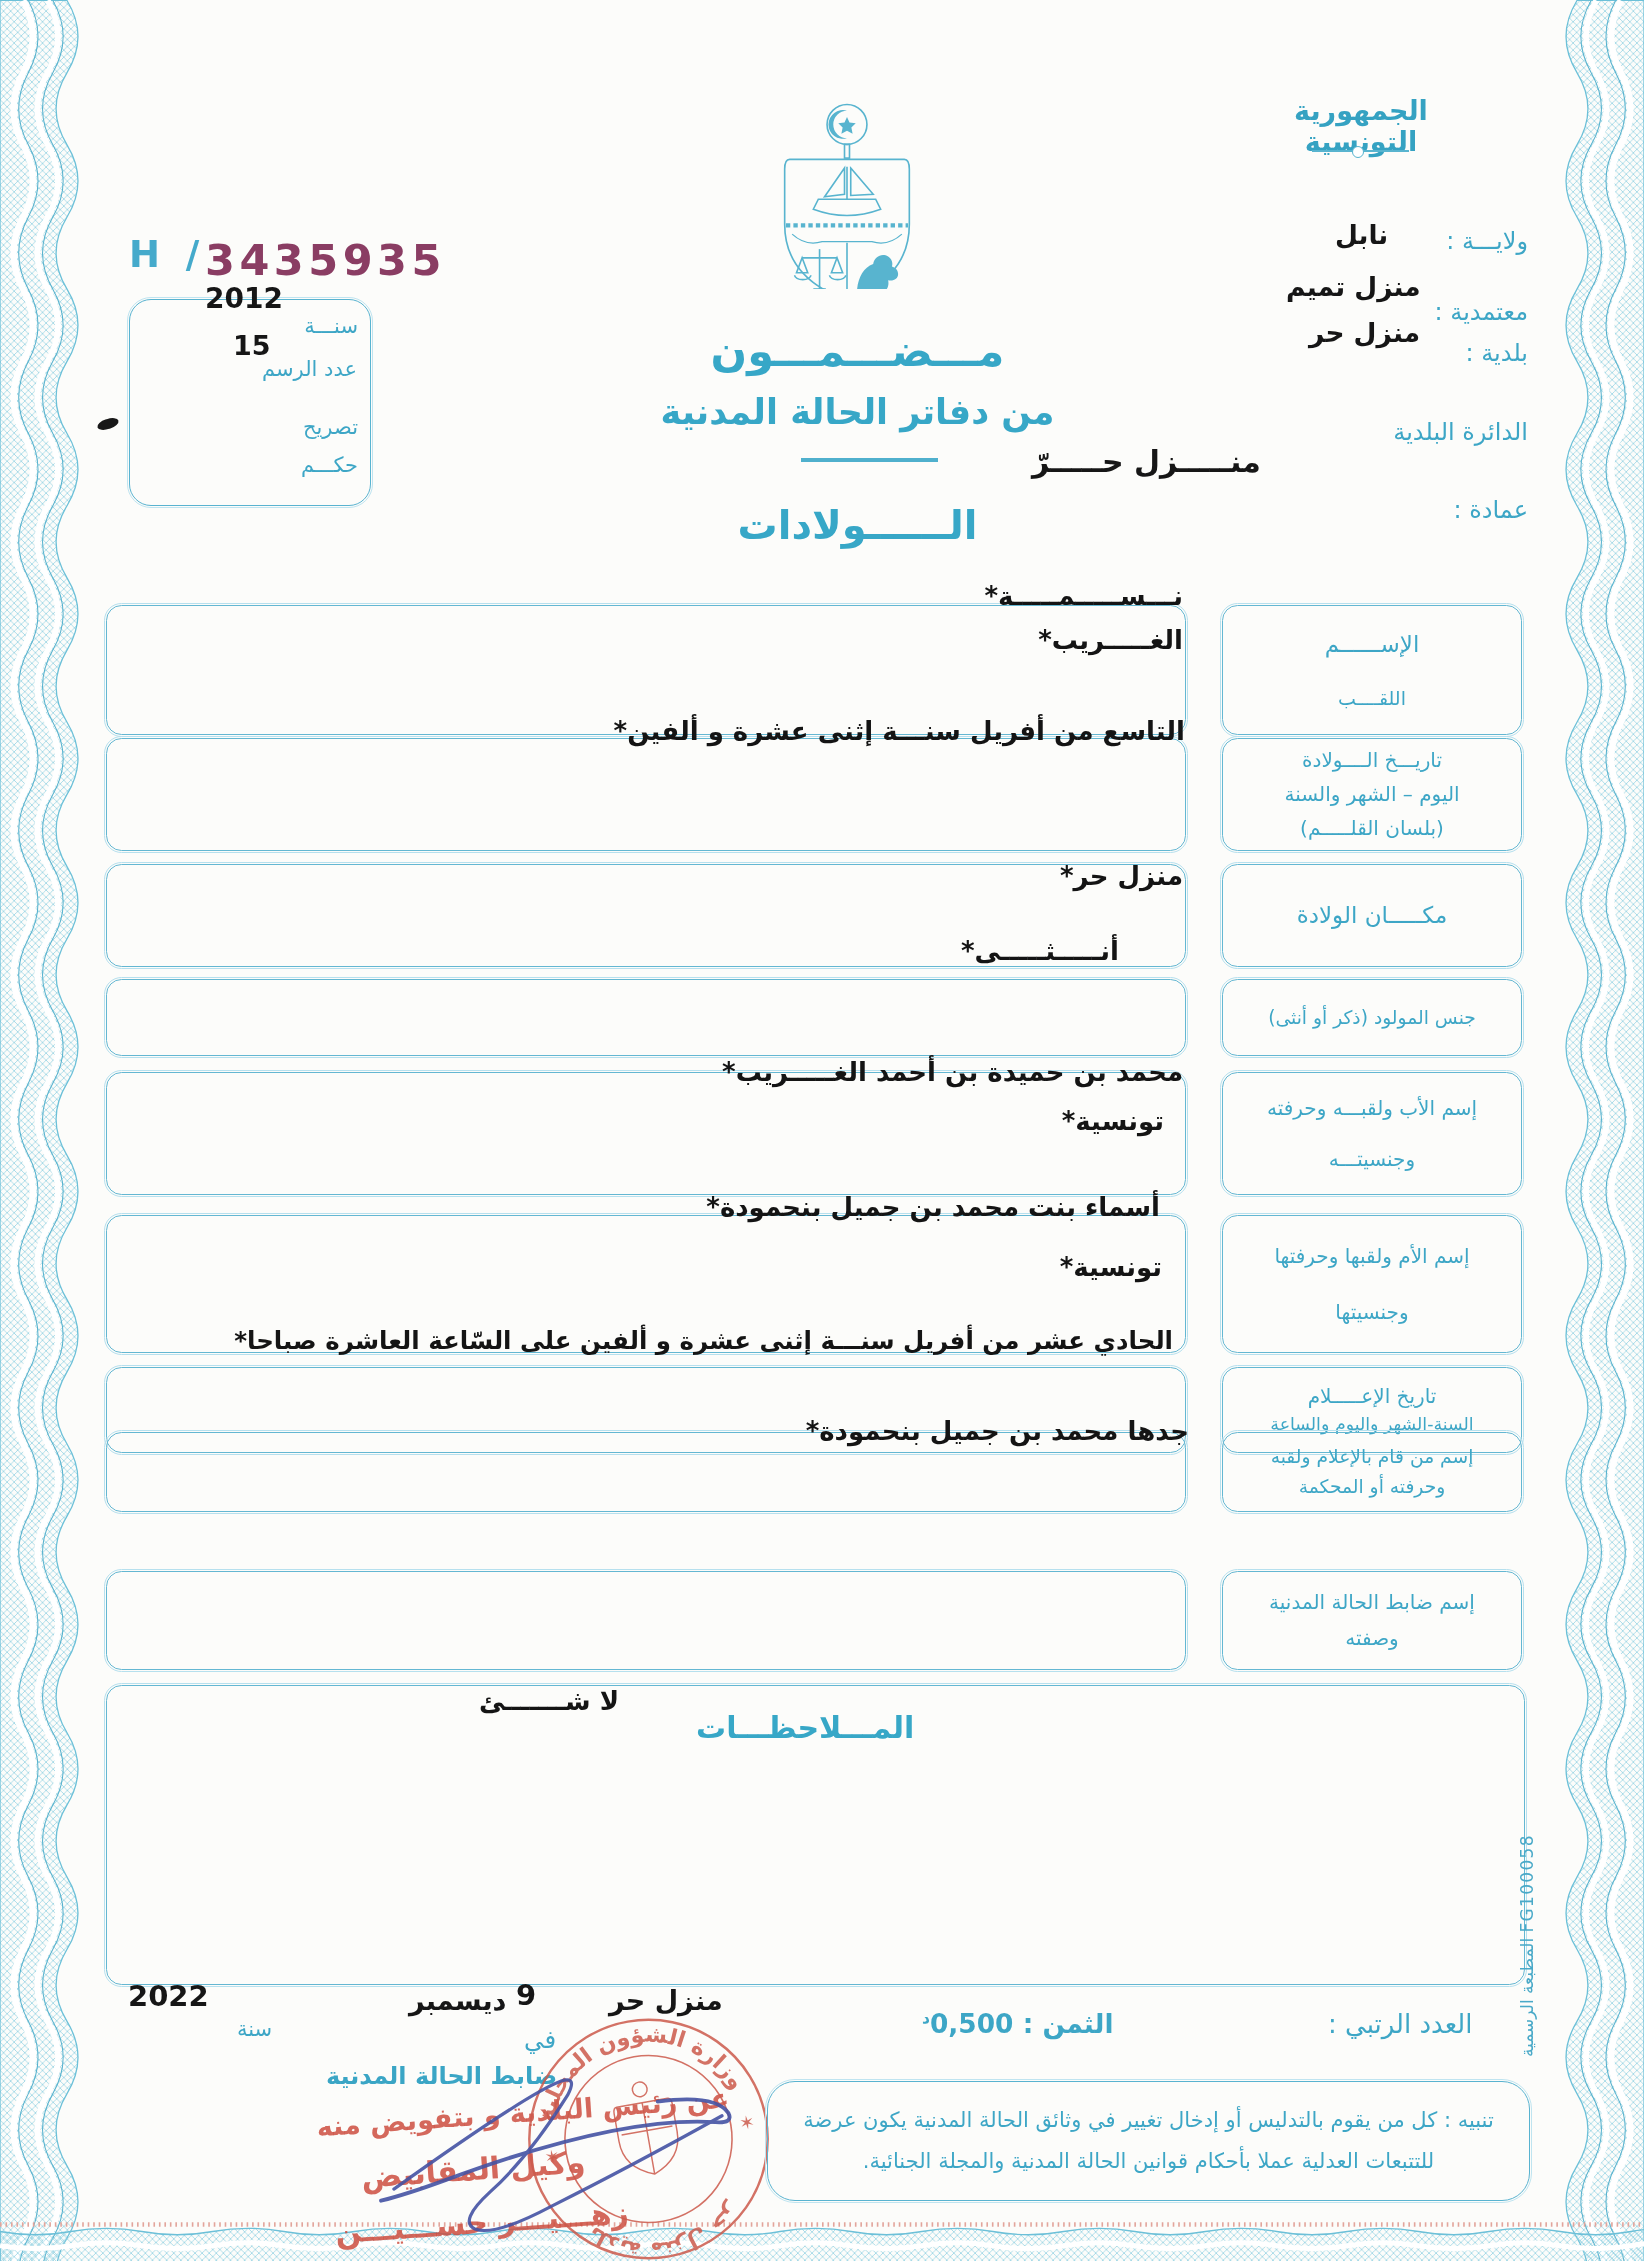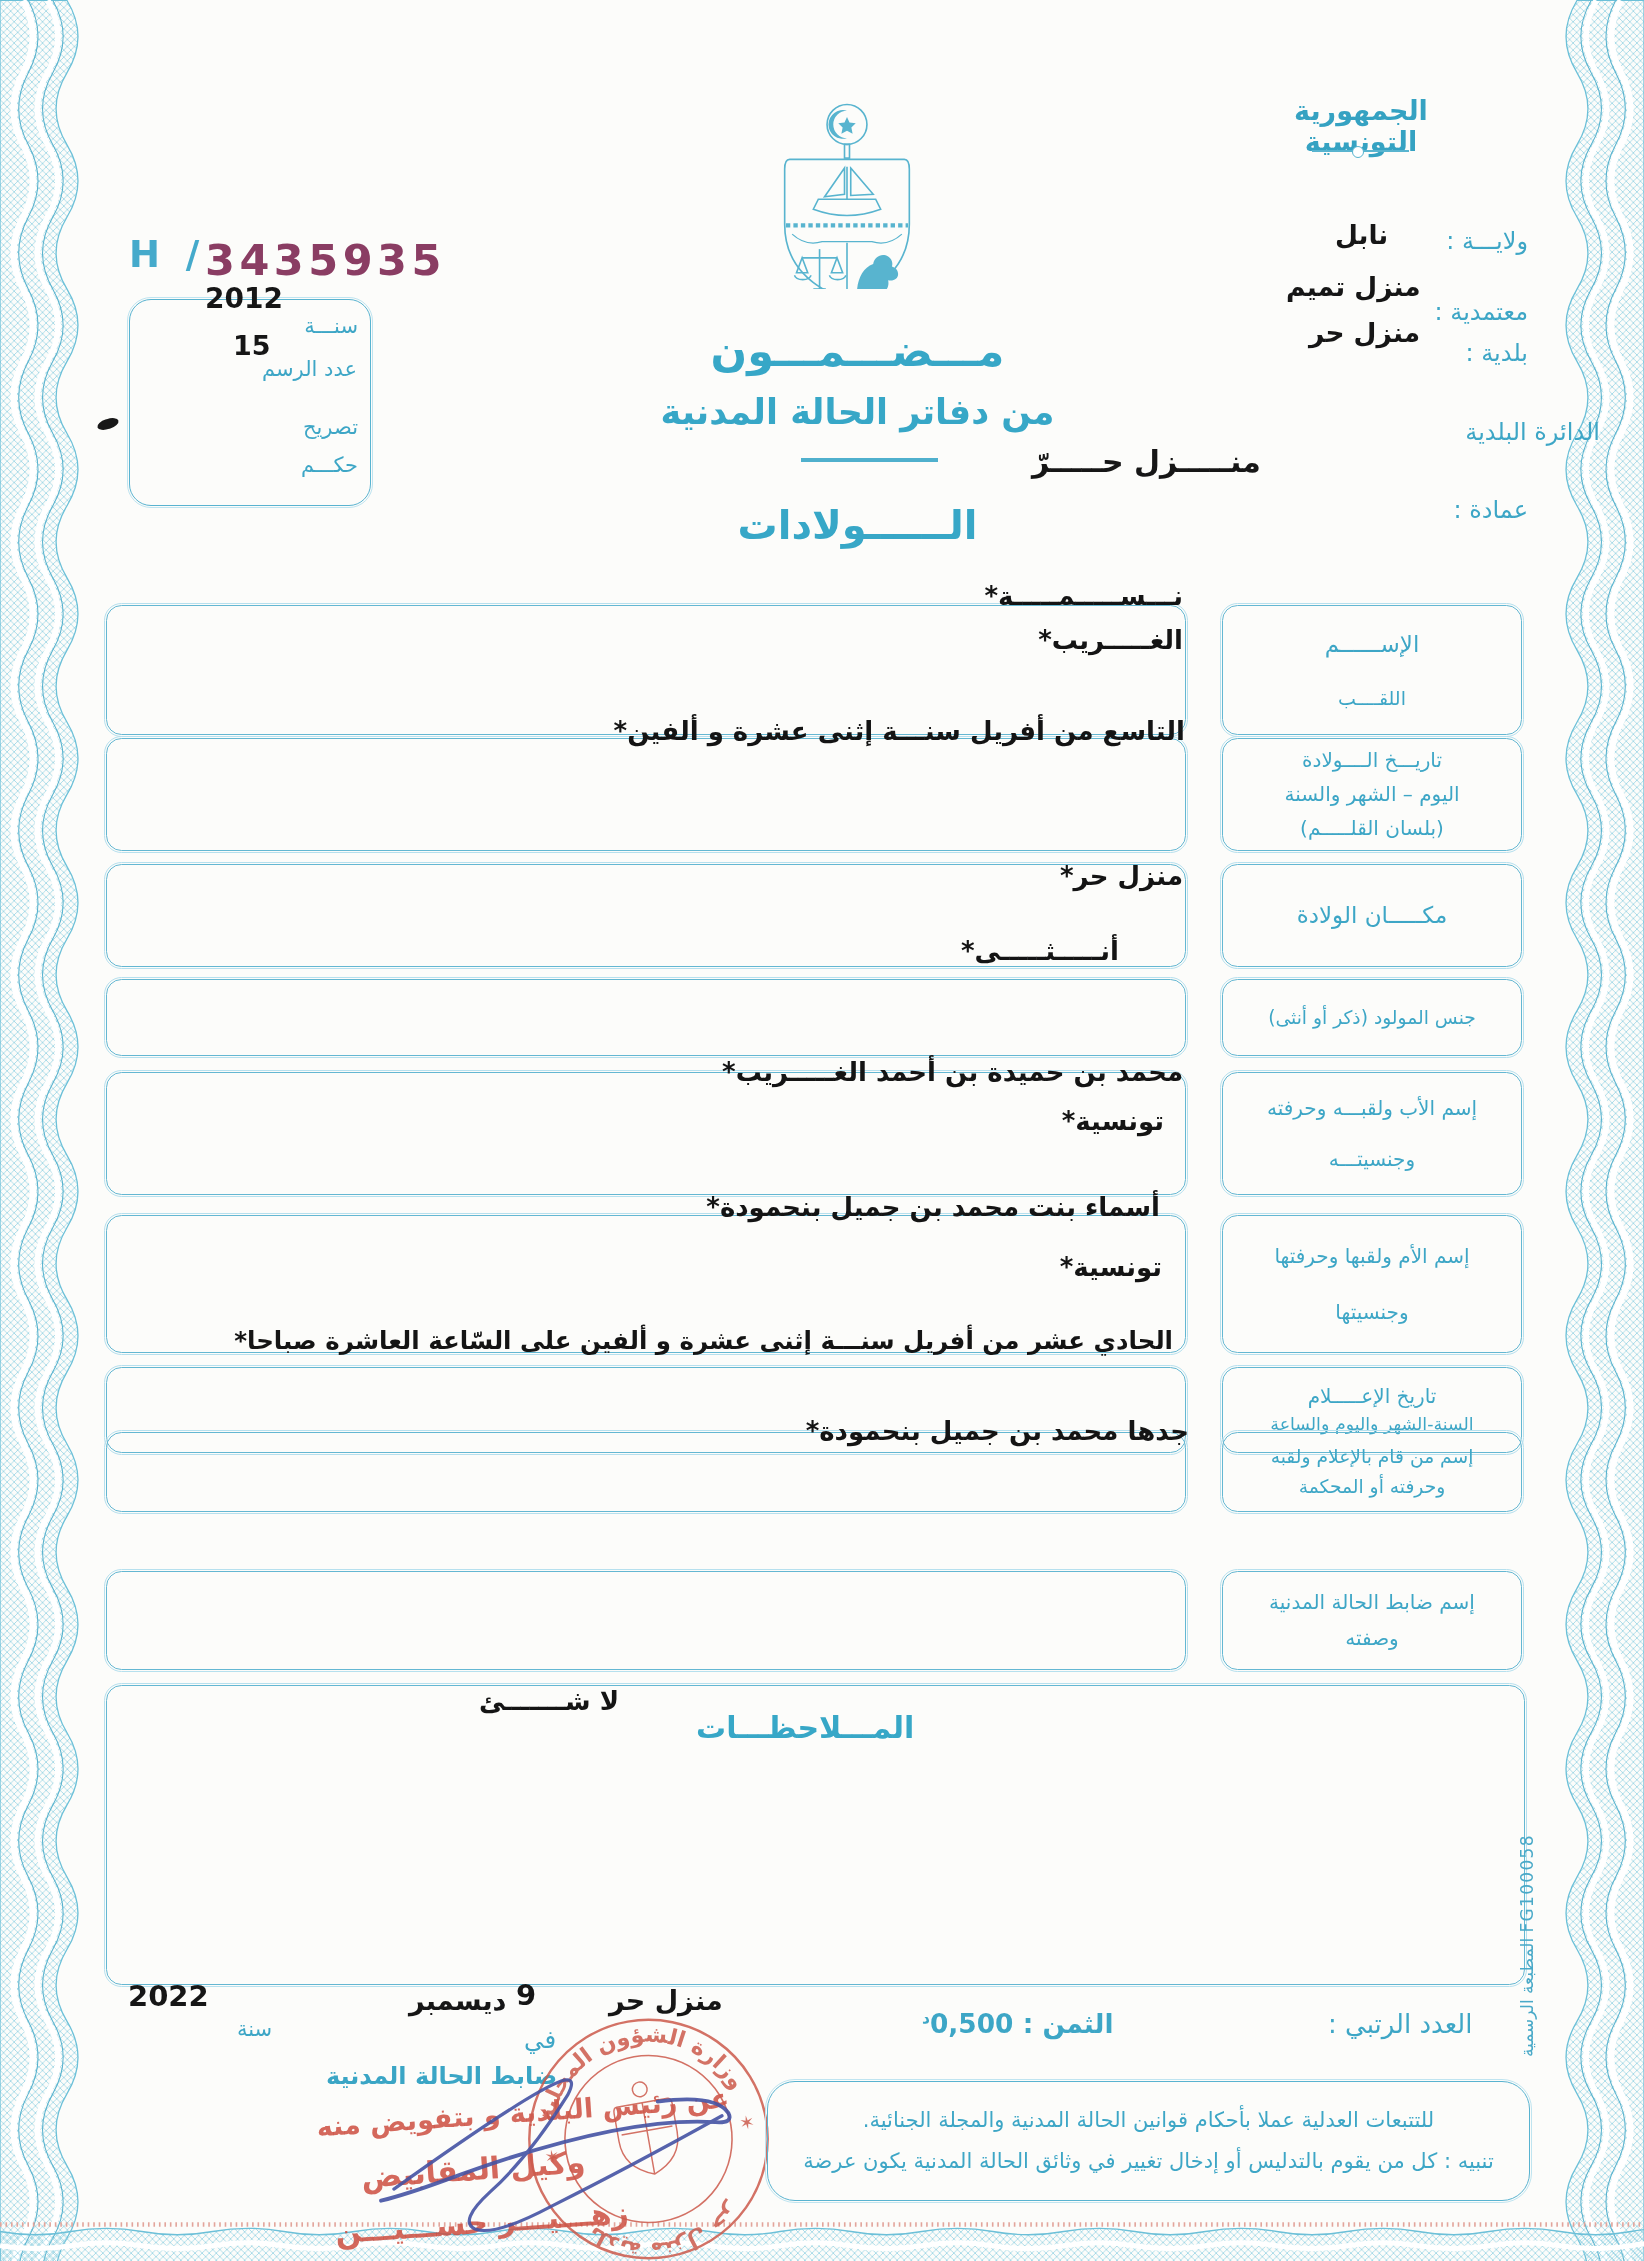--- a/index.html
+++ b/index.html
@@ -143,21 +143,21 @@
   <div class="abs rtl topbox-label" style="left:277px;top:453px;width:81px">حكـــم</div>
   <div class="abs foot-black" style="left:205px;top:282px;font-size:28px">2012</div>
   <div class="abs foot-black" style="left:233px;top:330px;font-size:27px">15</div>
 
   <div class="abs rtl admin-label" style="left:1412px;top:227px;width:116px">ولايـــة :</div>
   <div class="abs rtl admin-value" style="left:1335px;top:219px">نابل</div>
   <div class="abs rtl admin-label" style="left:1402px;top:298px;width:126px">معتمدية :</div>
   <div class="abs rtl admin-value" style="left:1286px;top:271px">منزل تميم</div>
   <div class="abs rtl admin-label" style="left:1431px;top:339px;width:97px">بلدية :</div>
   <div class="abs rtl admin-value" style="left:1309px;top:317px">منزل حر</div>
-  <div class="abs rtl admin-label" style="left:1410px;top:418px;width:190px">الدائرة البلدية</div>
+  <div class="abs rtl admin-label" style="left:1338px;top:418px;width:190px">الدائرة البلدية</div>
   <div class="abs rtl admin-value" style="left:1032px;top:444px;font-size:30px">منـــــزل حـــــرّ</div>
   <div class="abs rtl admin-label" style="left:1428px;top:496px;width:100px">عمادة :</div>
 
   <div class="abs rtl title1" style="left:677px;top:326px;width:361px;text-align:center">مـــضـــمـــون</div>
   <div class="abs rtl title2" style="left:651px;top:392px;width:413px;text-align:center">من دفاتر الحالة المدنية</div>
   <div class="abs underline" style="left:801px;top:458px;width:137px"></div>
   <div class="abs rtl title3" style="left:664px;top:502px;width:387px;text-align:center">الــــــولادات</div>
 
   <div class="abs ink-blob" style="left:97px;top:419px"></div>
 
@@ -283,20 +283,20 @@
     <path stroke-width="2.4" d="M168,150 h84 q6,0 6,10 v46 q0,44 -48,62 q-48,-18 -48,-62 v-46 q0,-10 6,-10 z M210,150 v118 M168,196 h84"></path>
     <circle cx="210" cy="128" r="12" stroke-width="2.4"></circle>
   </svg>
 
   <svg class="abs" style="left:271px;top:2063px" width="516" height="193" viewBox="0 0 800 300" fill="none" stroke="#4553a4" stroke-width="6" stroke-linecap="round" opacity=".9">
     <path d="M600,60 q90,-12 110,18 q8,16 -20,14 q-150,-10 -420,90 q-60,22 -100,32"></path>
     <path d="M190,196 q210,-150 260,-168 q26,-8 10,22 q-60,96 -120,150 q-50,46 -24,58 q30,12 120,-36 q120,-60 264,-140" stroke-width="5"></path>
   </svg>
 
   <div class="abs notice rtl" style="left:767px;top:2081px;width:709px">
+    <div>تنبيه : كل من يقوم بالتدليس أو إدخال تغيير في وثائق الحالة المدنية يكون عرضة</div>
     <div>للتتبعات العدلية عملا بأحكام قوانين الحالة المدنية والمجلة الجنائية.</div>
-    <div>تنبيه : كل من يقوم بالتدليس أو إدخال تغيير في وثائق الحالة المدنية يكون عرضة</div>
   </div>
 
   <div class="abs printer" style="left:1517px;top:1760px;height:297px">المطبعة الرسمية FG100058</div>
 
 </div>
 
 
 </body></html>

